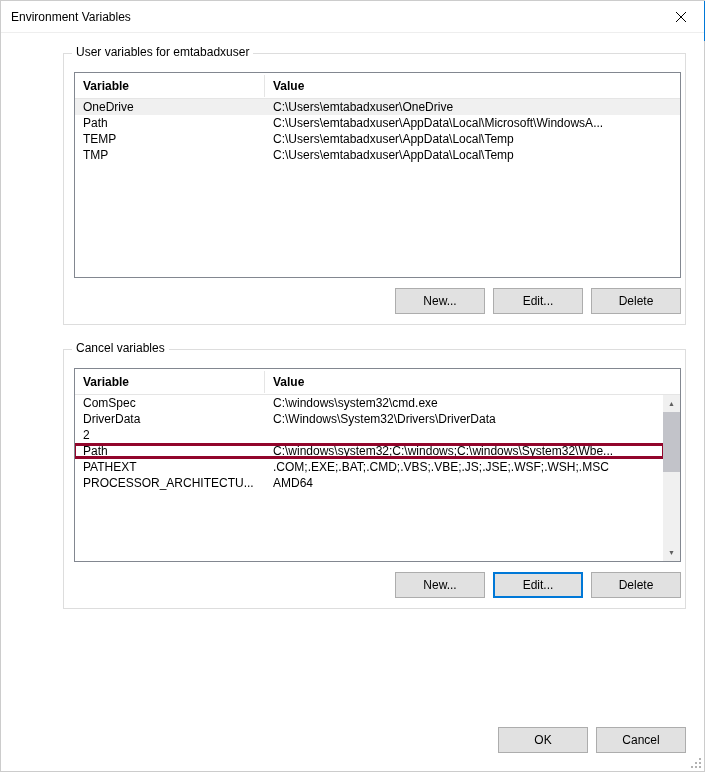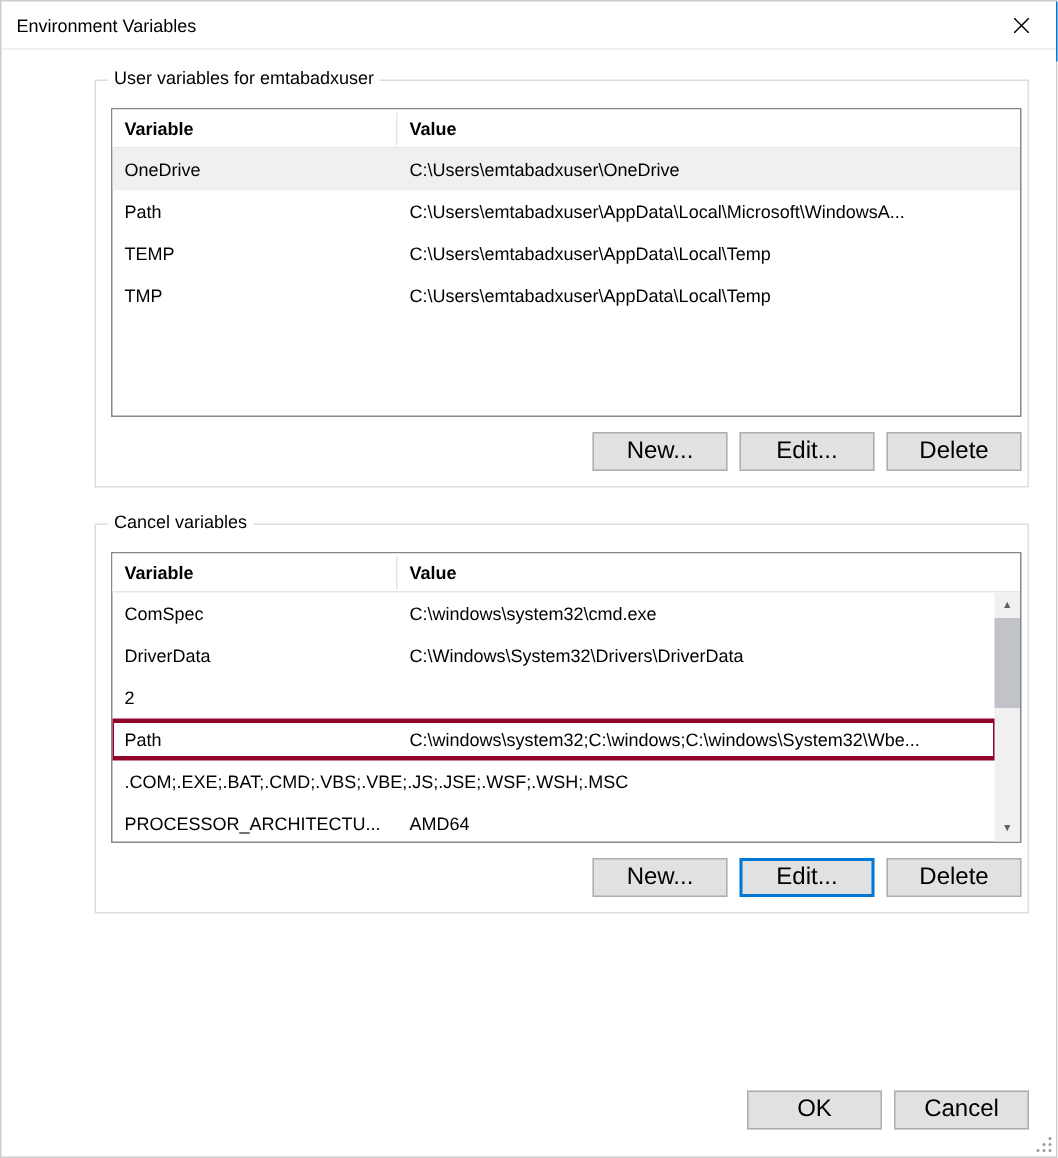--- a/index.html
+++ b/index.html
@@ -92,21 +92,21 @@
     overflow: hidden;
     white-space: nowrap;
     text-overflow: ellipsis;
   }
   .list-body {
     flex: 1;
     overflow: hidden;
   }
   .list-row {
     display: flex;
-    height: 28px;
+    height: 16px;
     align-items: center;
     font-size: 12px;
   }
   .list-row.selected {
     background: #f0f0f0;
   }
   .list-row .col-var { border-right: none; white-space: nowrap; overflow: hidden; text-overflow: ellipsis;}
   .list-row .col-val { white-space: nowrap; overflow: hidden; text-overflow: ellipsis; }
   .highlight-row {
     position: relative;
@@ -155,21 +155,21 @@
     justify-content: flex-end;
     gap: 8px;
     margin-top: 10px;
   }
   .btn {
     width: 90px;
     height: 26px;
     border: 1px solid #adadad;
     background: #e1e1e1;
     font-family: inherit;
-    font-size: 16px;
+    font-size: 12px;
     cursor: pointer;
     padding: 0;
   }
   .btn.focused {
     border: 2px solid #0078d7;
     background: #e1e1e1;
   }
   .footer-row {
     display: flex;
     justify-content: flex-end;
@@ -260,20 +260,21 @@
           </div>
           <div class="list-row">
             <div class="col-val">2</div>
           </div>
           <div class="list-row highlight-row">
             <div class="col-var">Path</div>
             <div class="col-val">C:\windows\system32;C:\windows;C:\windows\System32\Wbe...</div>
             <div class="highlight-box"></div>
           </div>
           <div class="list-row">
+            <div class="col-var">PATHEXT</div>
             <div class="col-val">.COM;.EXE;.BAT;.CMD;.VBS;.VBE;.JS;.JSE;.WSF;.WSH;.MSC</div>
           </div>
           <div class="list-row">
             <div class="col-var">PROCESSOR_ARCHITECTU...</div>
             <div class="col-val">AMD64</div>
           </div>
         </div>
         <div class="scrollbar" style="top:26px;">
           <div class="scroll-arrow">▲</div>
           <div class="scroll-track">

